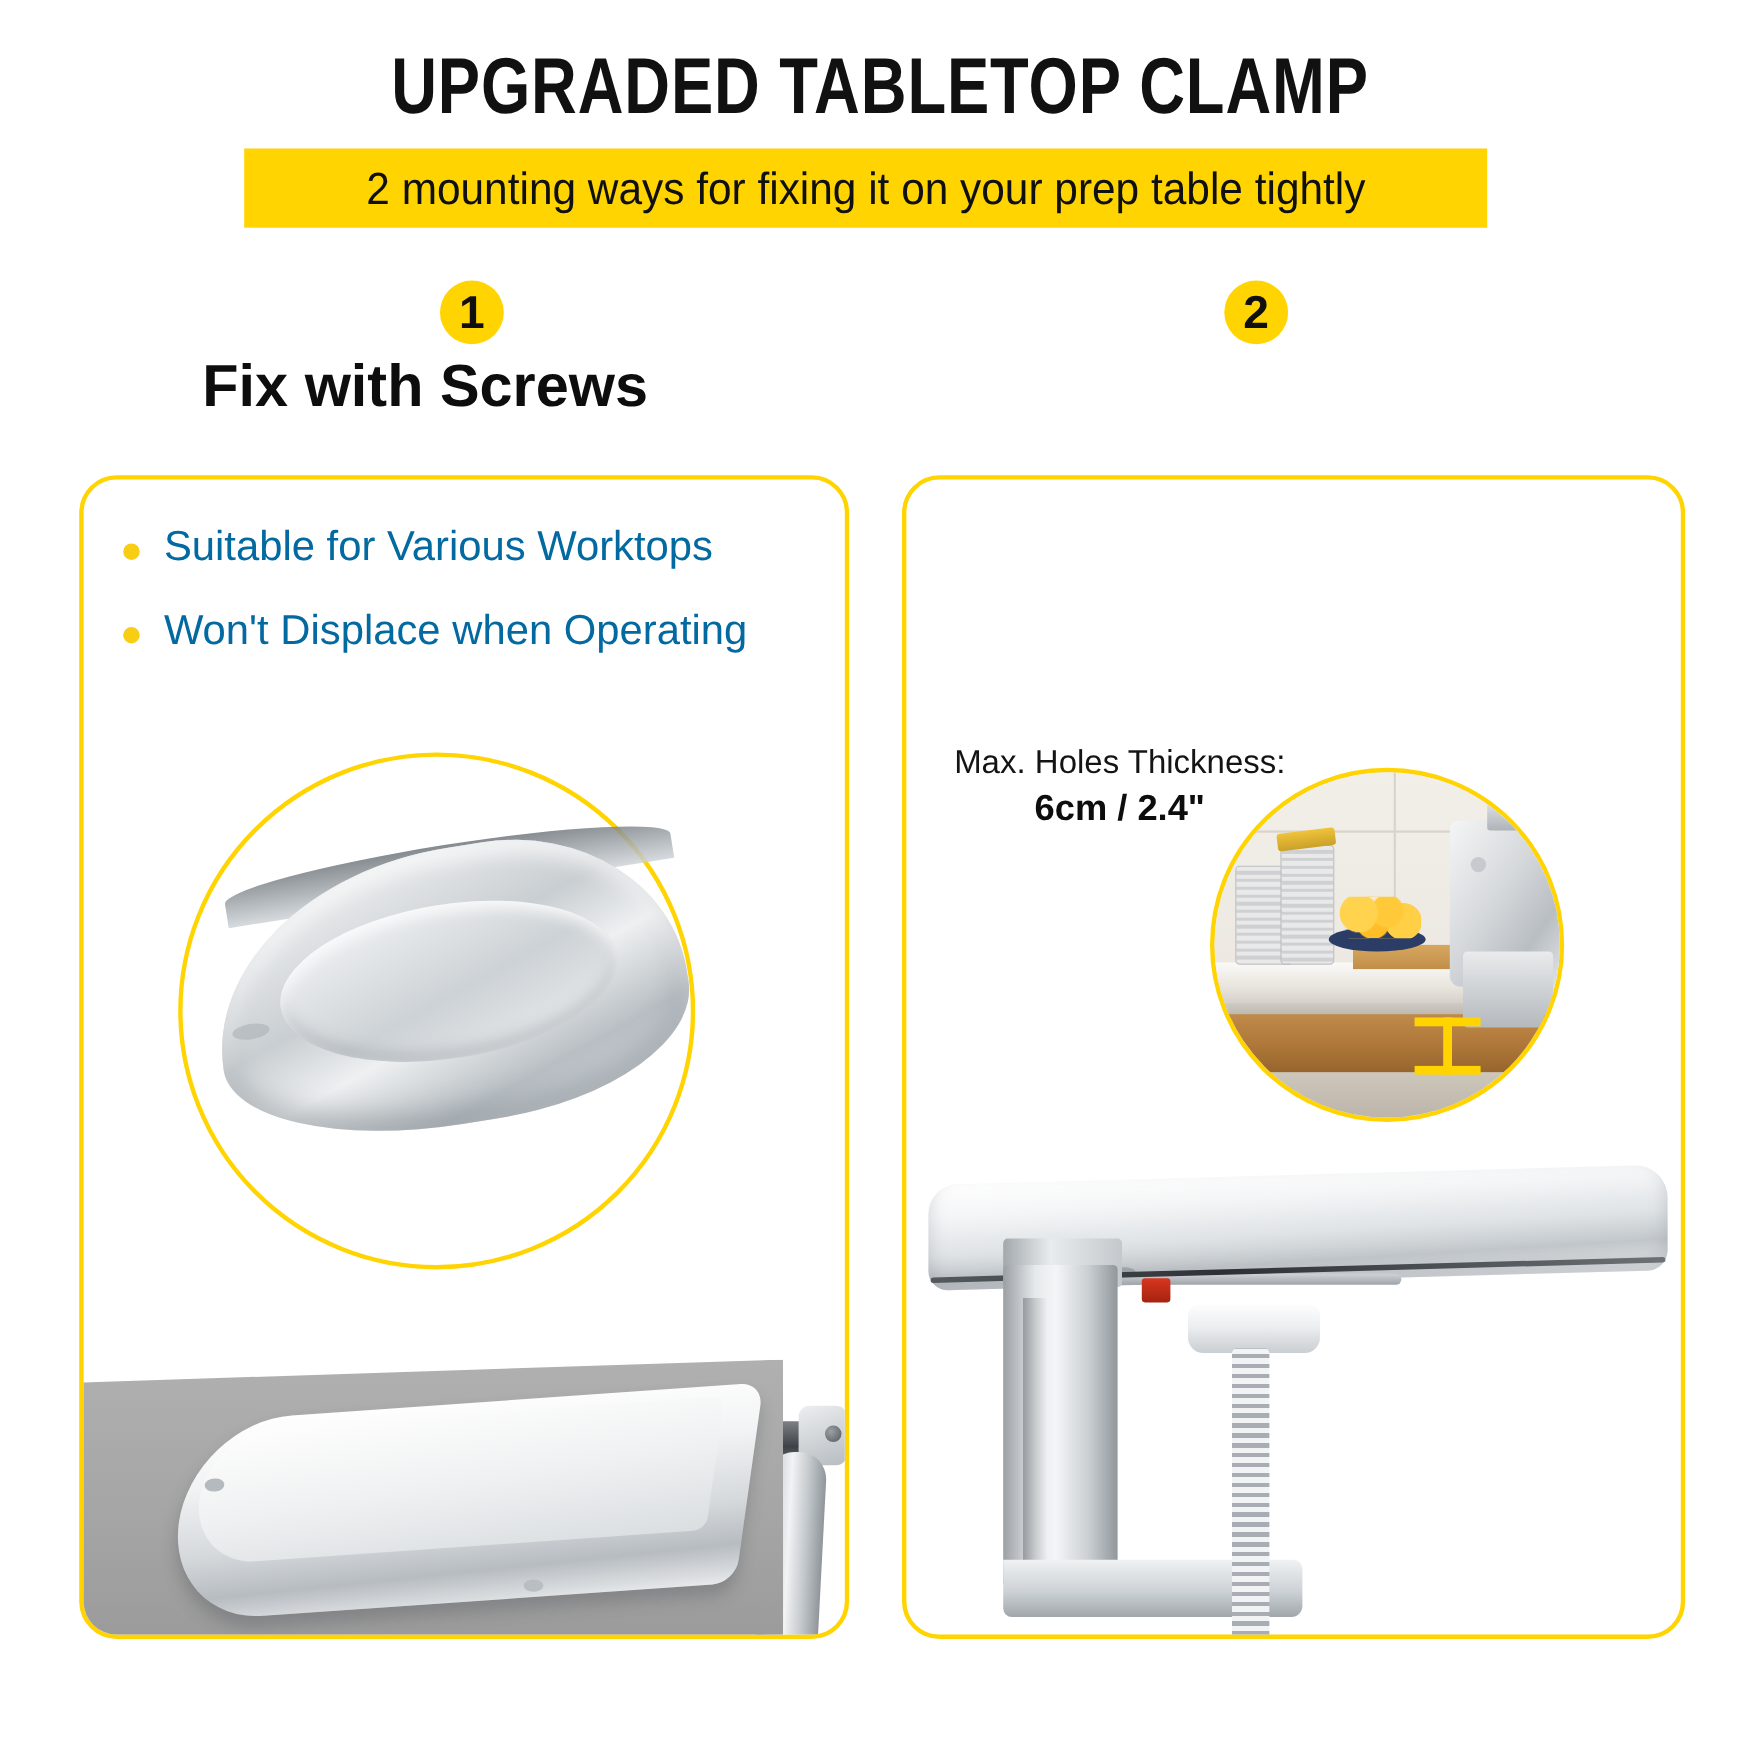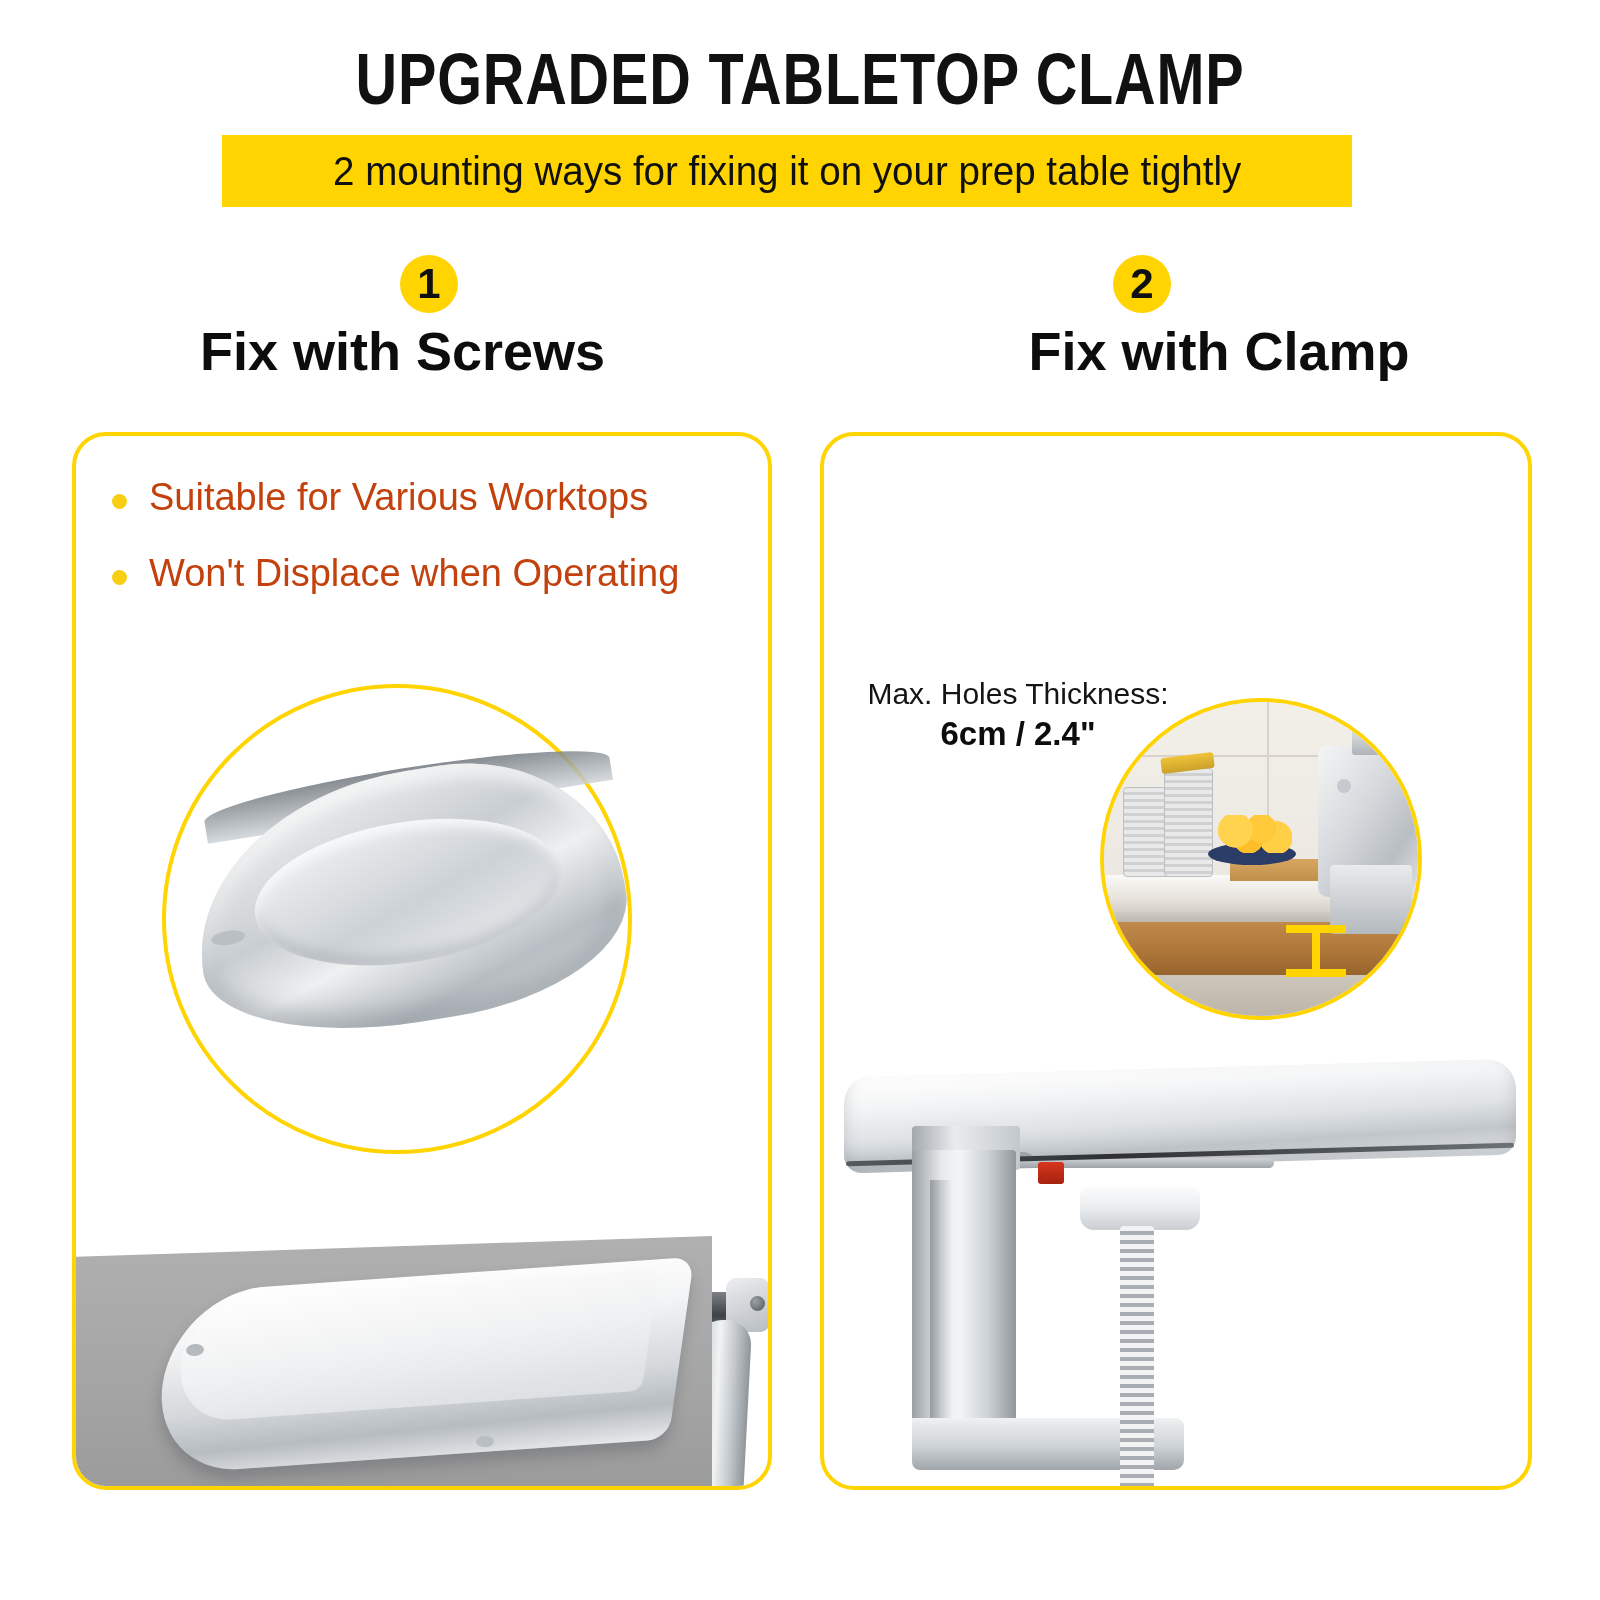--- a/index.html
+++ b/index.html
@@ -47,21 +47,20 @@
     display:flex;align-items:center;justify-content:center;
     font-size:42px;font-weight:bold;color:#101010;
     line-height:1;
   }
   .badge-1{left:400px;top:255px;}
   .badge-2{left:1113px;top:255px;}
   .sec-head{
     position:absolute;
     font-size:54px;font-weight:bold;color:#0d0d0d;
     white-space:nowrap;
-    margin-left:16px;
   }
   .head-1{left:0;top:320px;width:773px;text-align:center;}
   .head-2{left:823px;top:320px;width:760px;text-align:center;}
 
   
   .panel{
     position:absolute;
     border:4px solid #FFD400;
     border-radius:34px;
     box-sizing:border-box;
@@ -75,21 +74,21 @@
   .bullet{
     display:flex;align-items:flex-start;
     margin-bottom:28px;
   }
   .dot{
     width:15px;height:15px;border-radius:50%;
     background:#F7CE14;
     margin-top:20px;margin-right:22px;flex:0 0 auto;
   }
   .btext{
-    font-size:38px;color:#c2410c;white-space:nowrap;line-height:1.25;
+    font-size:38px;color:#0369a1;white-space:nowrap;line-height:1.25;
   }
 
   
   .note{
     position:absolute;left:14px;top:238px;width:360px;
     text-align:center;line-height:1.3;z-index:5;
   }
   .note-l1{font-size:30px;color:#141414;}
   .note-l2{font-size:33px;color:#0d0d0d;font-weight:bold;}
 
@@ -286,21 +285,20 @@
   <div class="title">UPGRADED TABLETOP CLAMP</div>
 
   <div class="subtitle-band">
     <span class="subtitle-text">2 mounting ways for fixing it on your prep table tightly</span>
   </div>
 
   <div class="badge badge-1">1</div>
   <div class="badge badge-2">2</div>
 
   <div class="sec-head head-1">Fix with Screws</div>
-  <div class="sec-head head-2">Fix with Clamp</div>
 
   <div class="panel panel-left">
 
     <div class="bullets">
       <div class="bullet">
         <span class="dot"></span>
         <span class="btext">Suitable for Various Worktops</span>
       </div>
       <div class="bullet">
         <span class="dot"></span>

